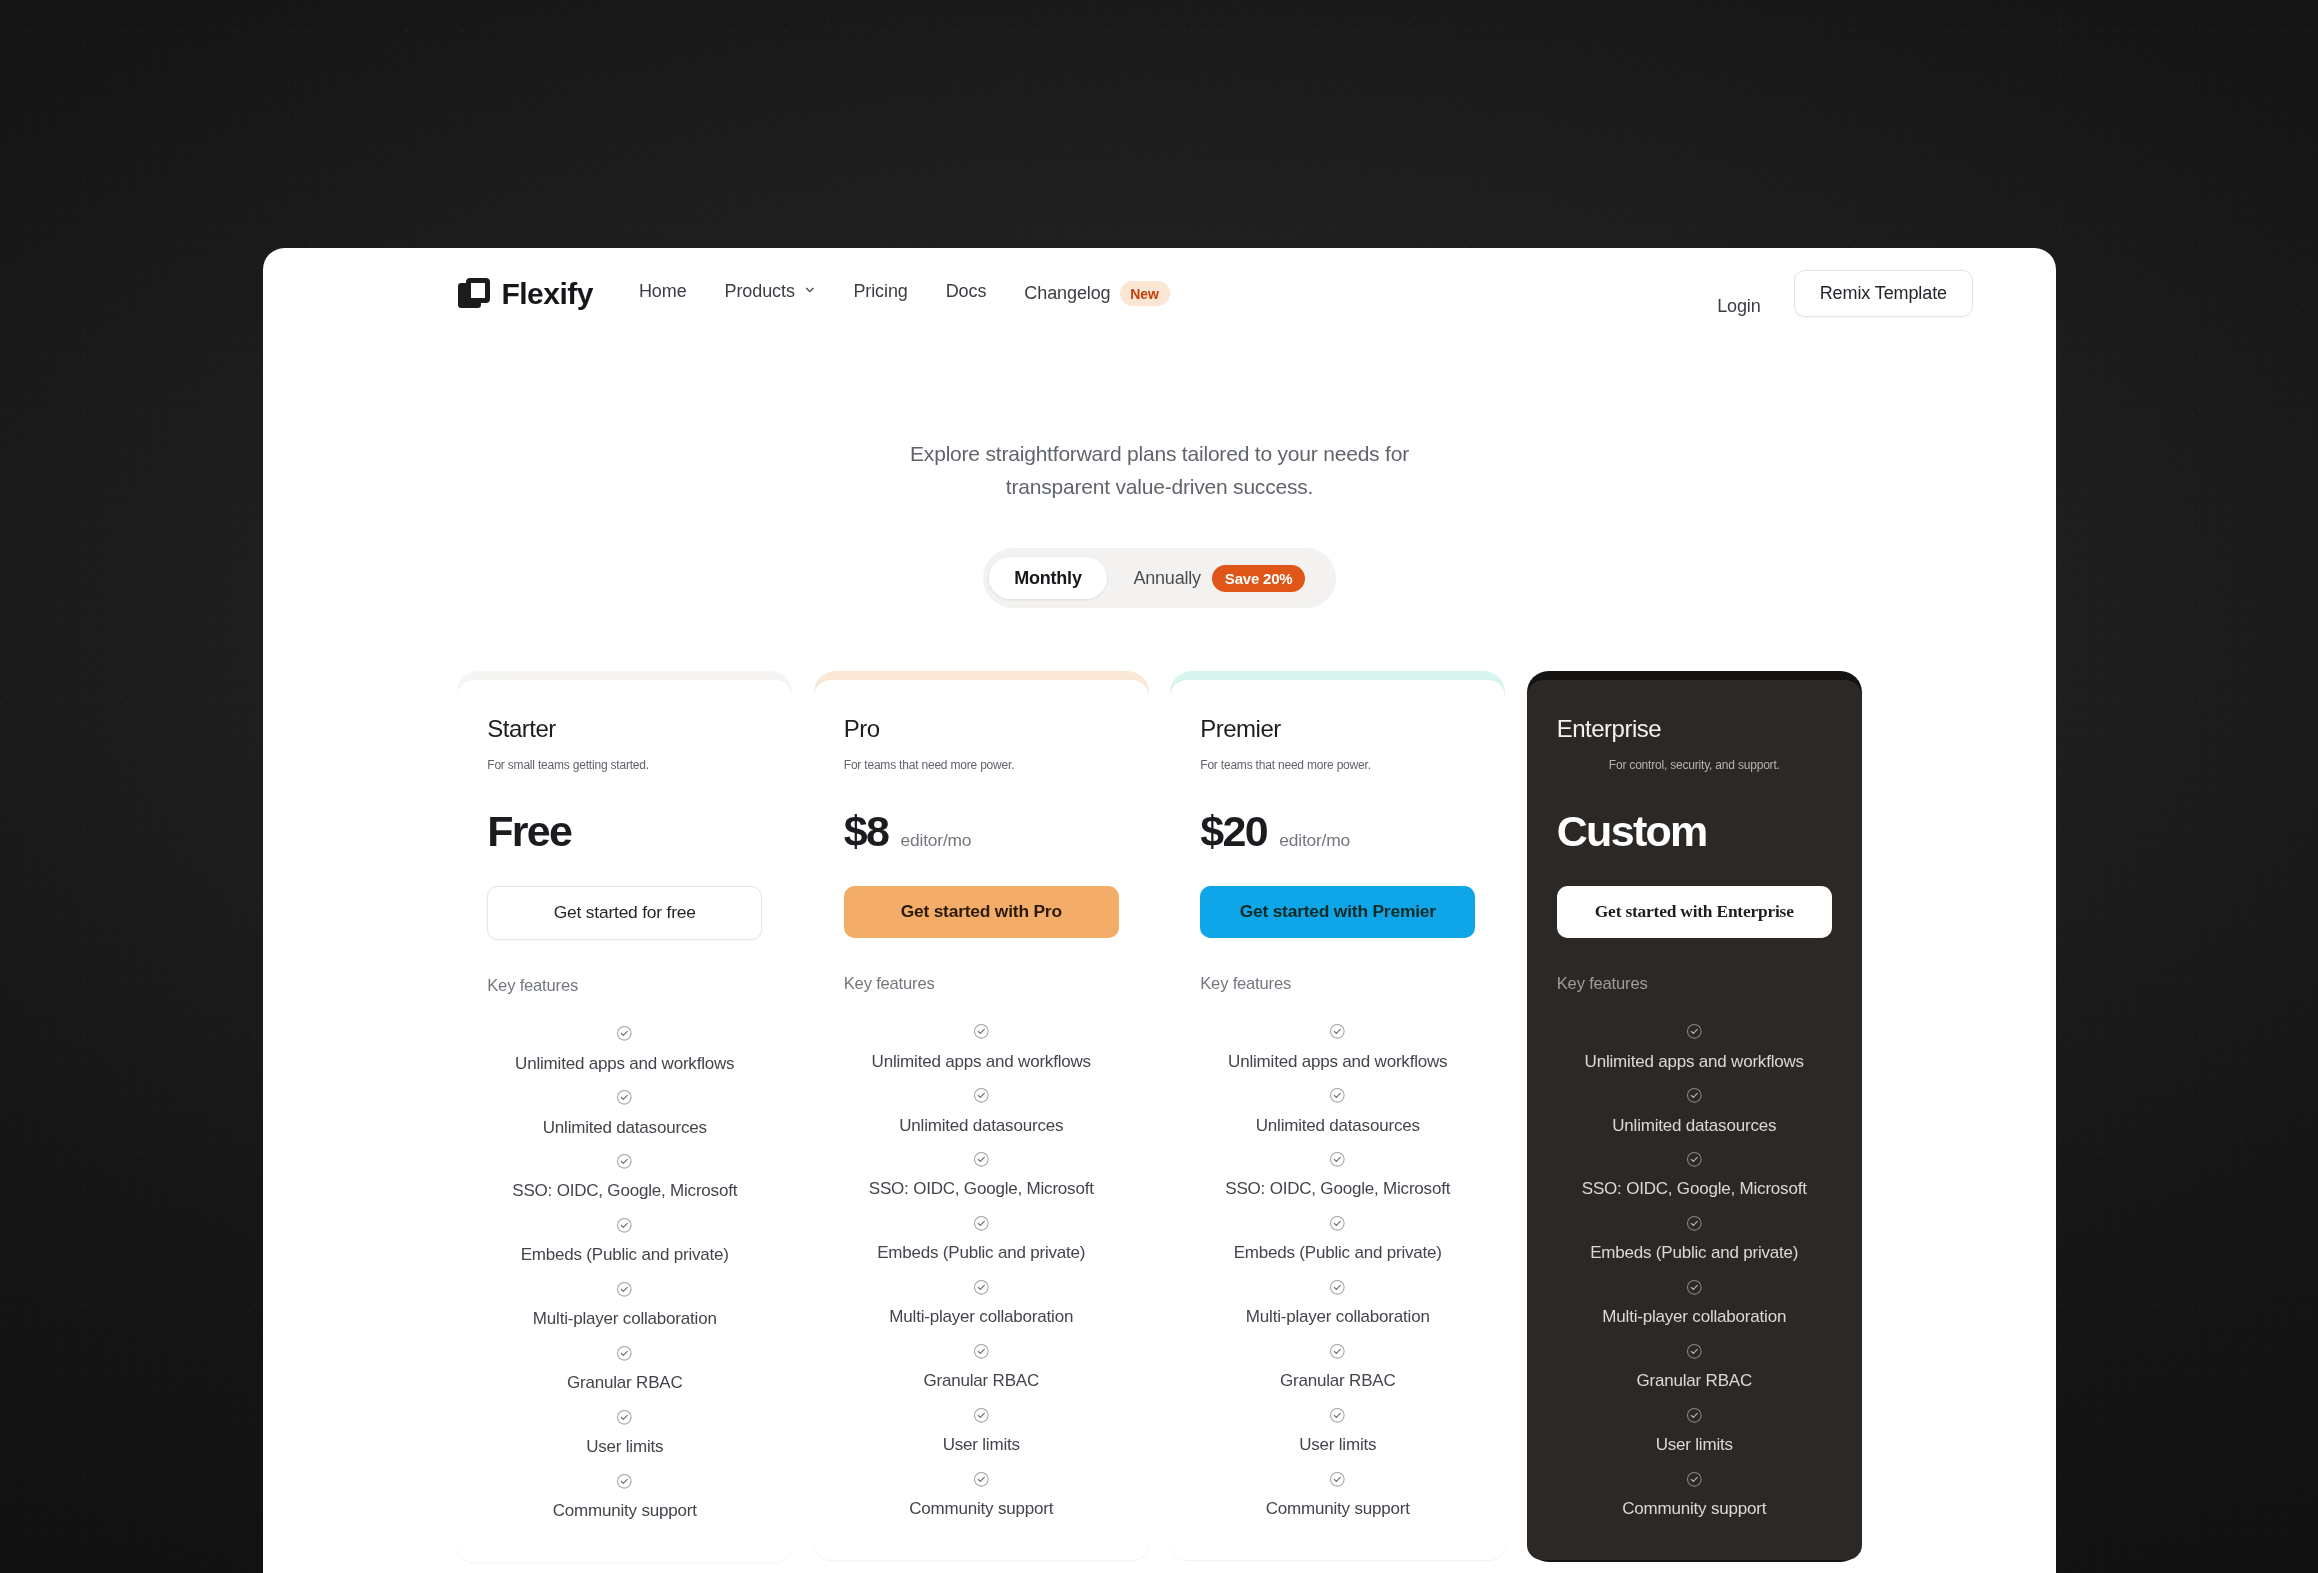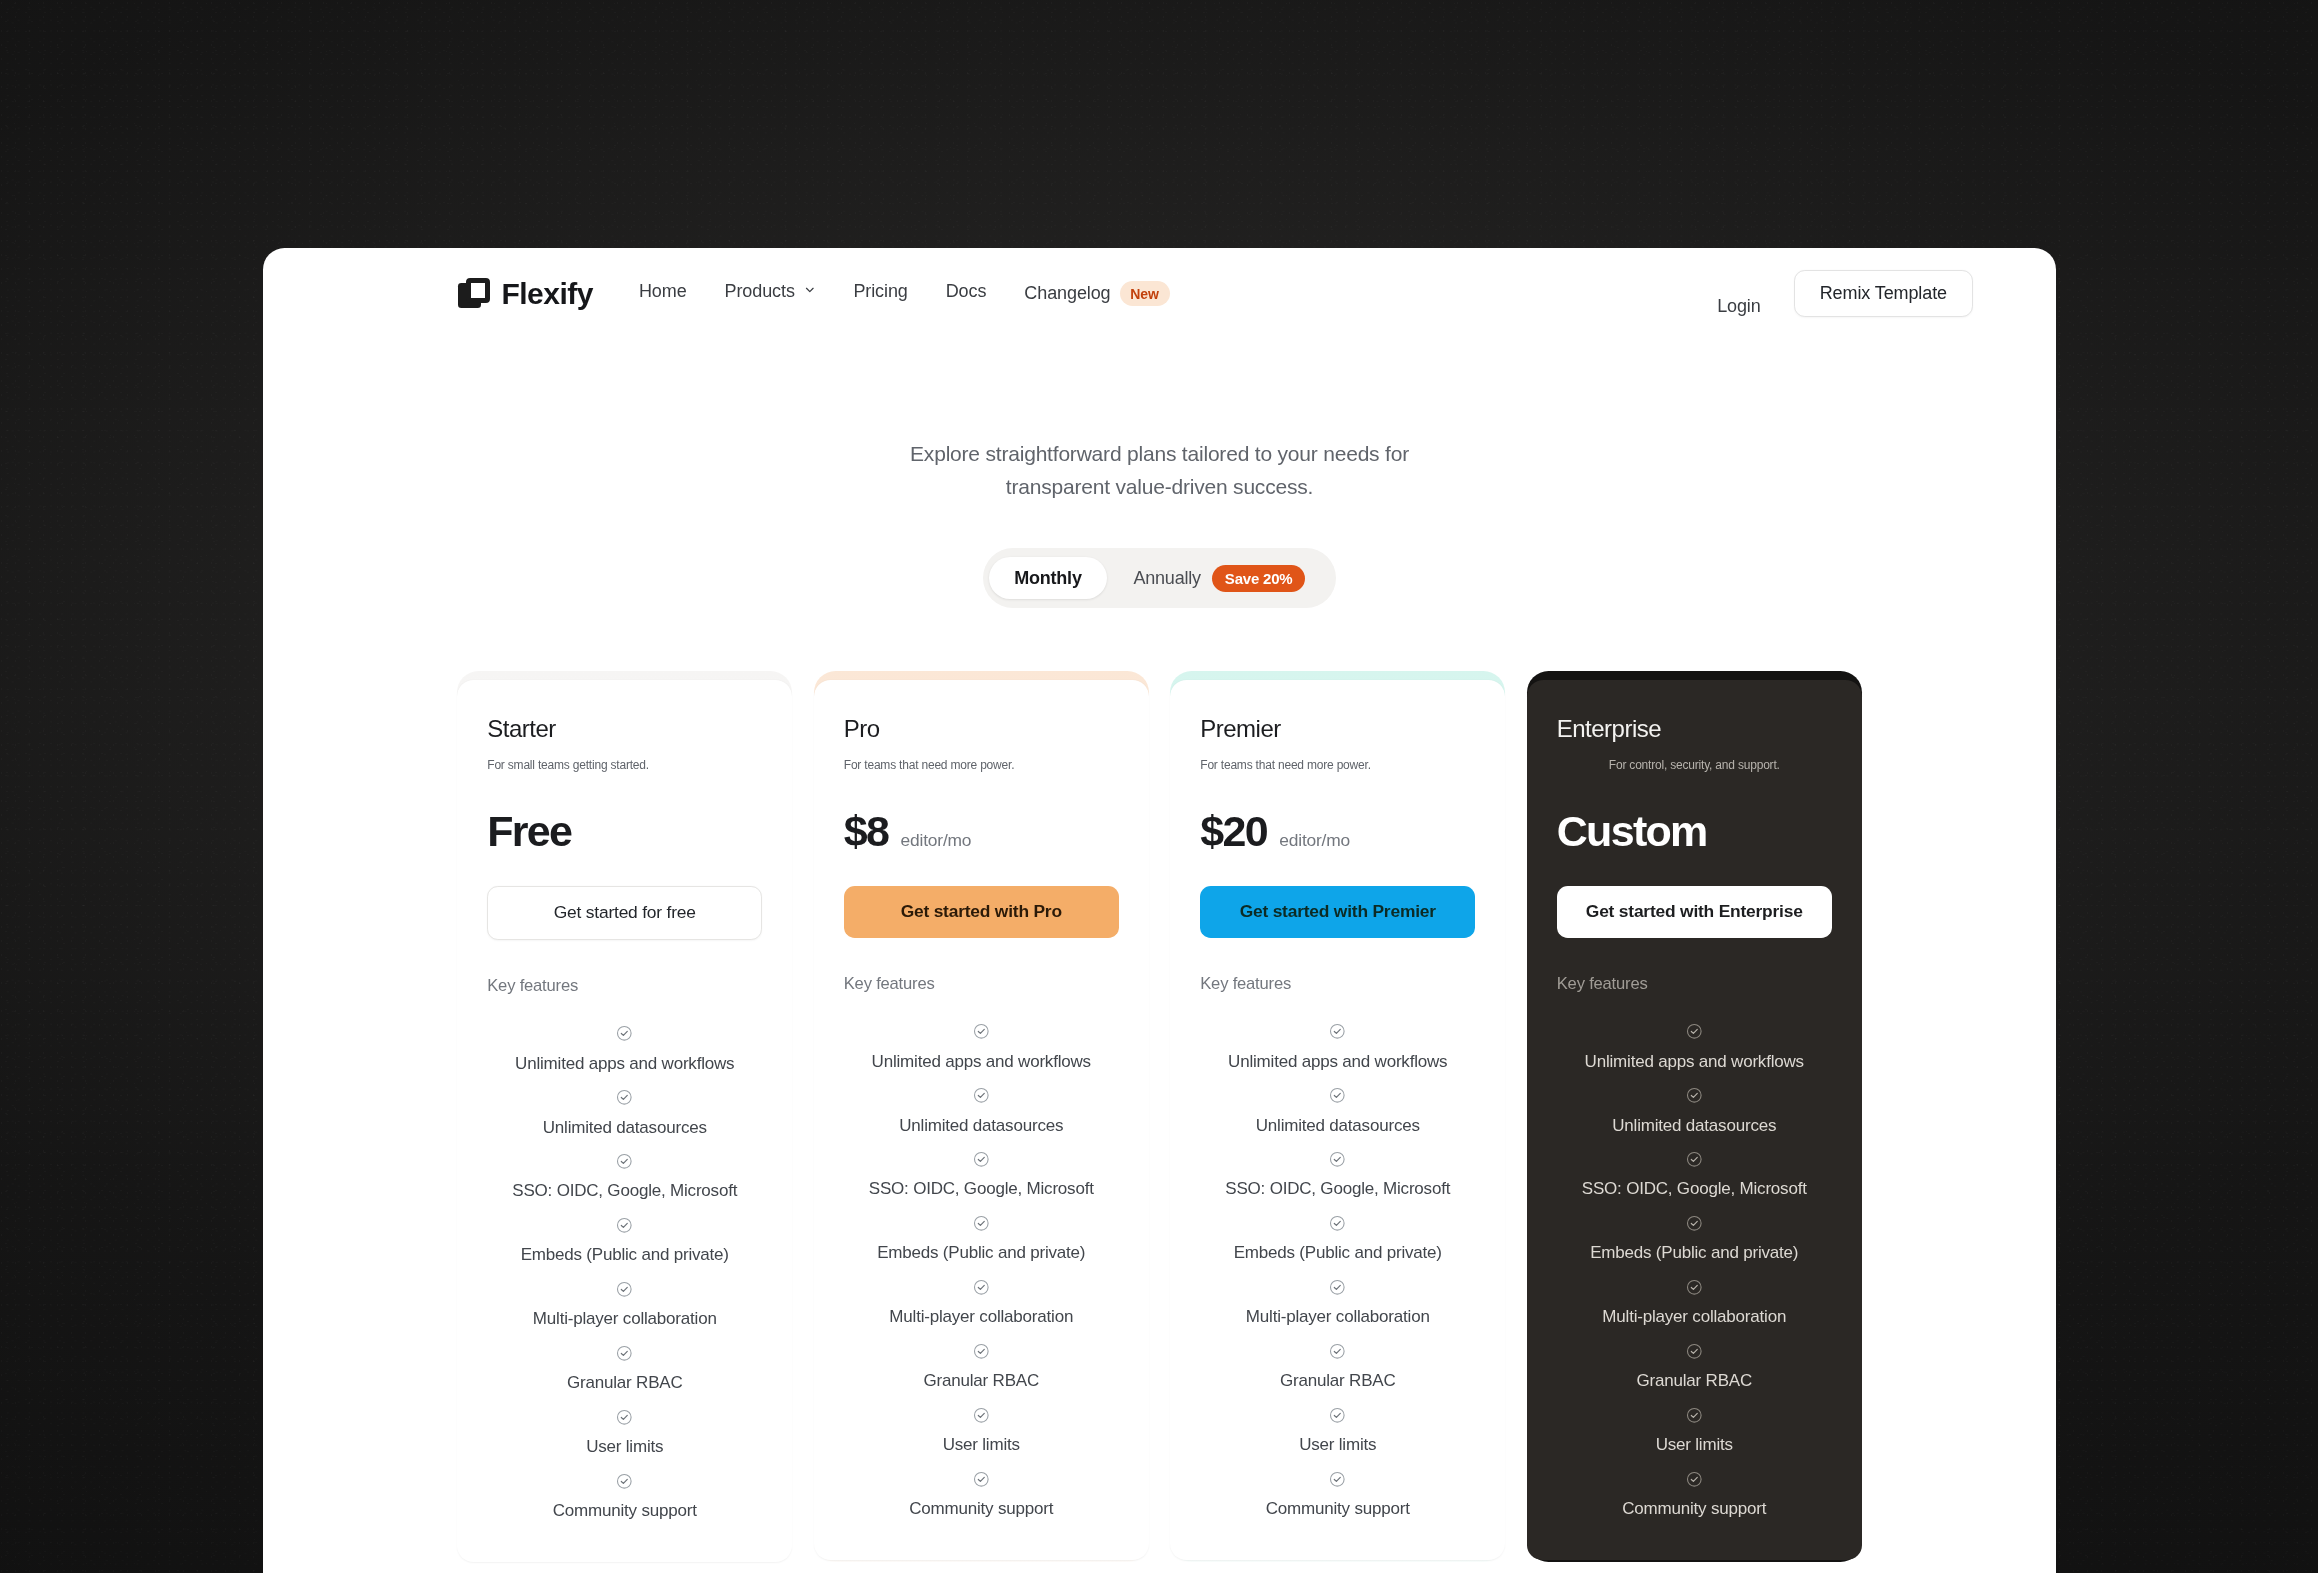--- a/index.html
+++ b/index.html
@@ -182,21 +182,21 @@
     display:block; width:100%;
     margin-top:33px;
     font-size:17.4px; font-weight:bold;
     padding:15.7px 8.3px; border-radius:10.8px;
     border:none; cursor:pointer;
     font-family:inherit; letter-spacing:-0.2px;
   }
   .cta.outline { background:#fff; color:#23262b; border:1.3px solid #e6e5e3; box-shadow:0 0.8px 1.7px rgba(0,0,0,.04); font-weight:normal;}
   .cta.orange  { background:#f4ad68; color:#2b1a08; }
   .cta.mint    { background:#0ea5e9; color:#0c2b25; }
-  .cta.white   { background:#fff; color:#1d1e20; }
+  .cta.white   { background:#fff; color:#1d1e20;font-family:Liberation Serif, serif; }
 
   .features-label {
     margin-top:36px;
     font-size:16.6px; color:#73777e; letter-spacing:-0.2px;
   }
   .features { list-style:none; margin-top:21.5px; }
   .features li {
     display:flex; align-items:center; gap:11.6px;
     font-size:17px; color:#42464c; letter-spacing:-0.2px;
     padding:7.9px 0;

